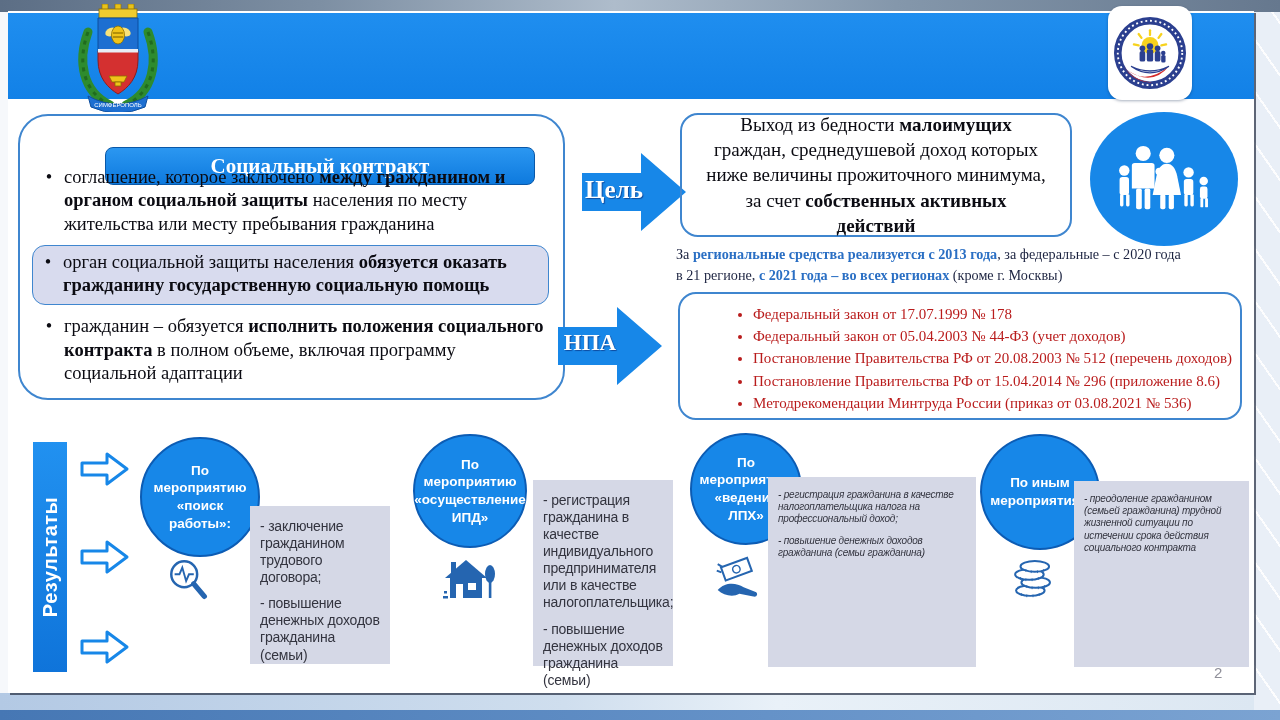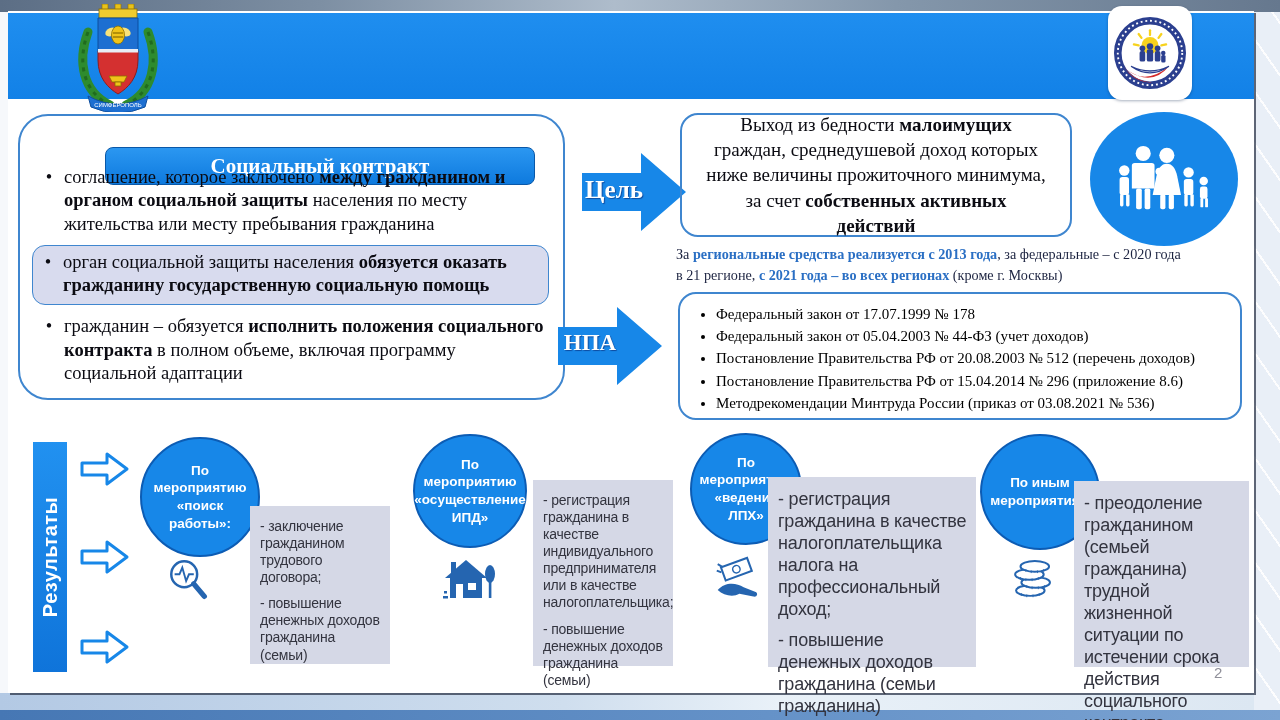--- a/index.html
+++ b/index.html
@@ -60,36 +60,36 @@
   .goal-text{font-family:"Liberation Serif",serif;font-size:19px;line-height:1.32;
     text-align:center;color:#0b0b12;}
   .family-circle{left:1090px;top:112px;width:148px;height:134px;border-radius:50%;
     background:#1787e8;display:flex;align-items:center;justify-content:center;}
   .note{left:676px;top:244px;width:470px;font-family:"Liberation Serif",serif;
     font-size:14.2px;line-height:1.5;color:#1c2340;white-space:nowrap;}
   .npa-box{left:678px;top:292px;width:564px;height:128px;border:2px solid #3f86cf;
     border-radius:18px;box-sizing:border-box;padding:9px 10px 8px 14px;}
   .npa-box ul{margin:0;padding:0 0 0 22px;}
   .npa-box li{font-family:"Liberation Serif",serif;font-size:15px;line-height:1.48;
-    color:#000000;white-space:nowrap;}
+    color:#b91c1c;white-space:nowrap;margin-left:37px;}
 
   
   .res-bar{left:33px;top:442px;width:34px;height:230px;
     background:linear-gradient(180deg,#2191f0,#0f74da);}
   .res-bar span{position:absolute;left:50%;top:50%;
     transform:translate(-50%,-50%) rotate(-90deg);white-space:nowrap;
     font-weight:700;font-size:20px;color:#fff;letter-spacing:.5px;}
   .res-circle{border-radius:50%;background:#1787e8;border:2px solid #0c5cb4;
     display:flex;align-items:center;justify-content:center;text-align:center;
     box-sizing:border-box;padding:8px;}
   .res-circle span{font-weight:700;font-size:13.5px;line-height:1.3;color:#fff;}
   .gray-box{background:#d5d8e6;box-sizing:border-box;padding:12px 8px 8px 10px;}
   .gray-box p{margin:0 0 9px;font-size:14px;line-height:1.22;color:#33343f;
     letter-spacing:-0.2px;}
-  .gray-box.wide p{font-size:18px;}
+  .gray-box.wide p{font-size:10px;font-style:italic;}
   .page-num{left:1214px;top:664px;font-size:15px;color:#90909a;}
 </style>
 </head>
 <body>
 
 <div class="stage">
 
   <div class="abs top-strip"></div>
   <div class="abs right-band"></div>
   <div class="abs band1"></div>

